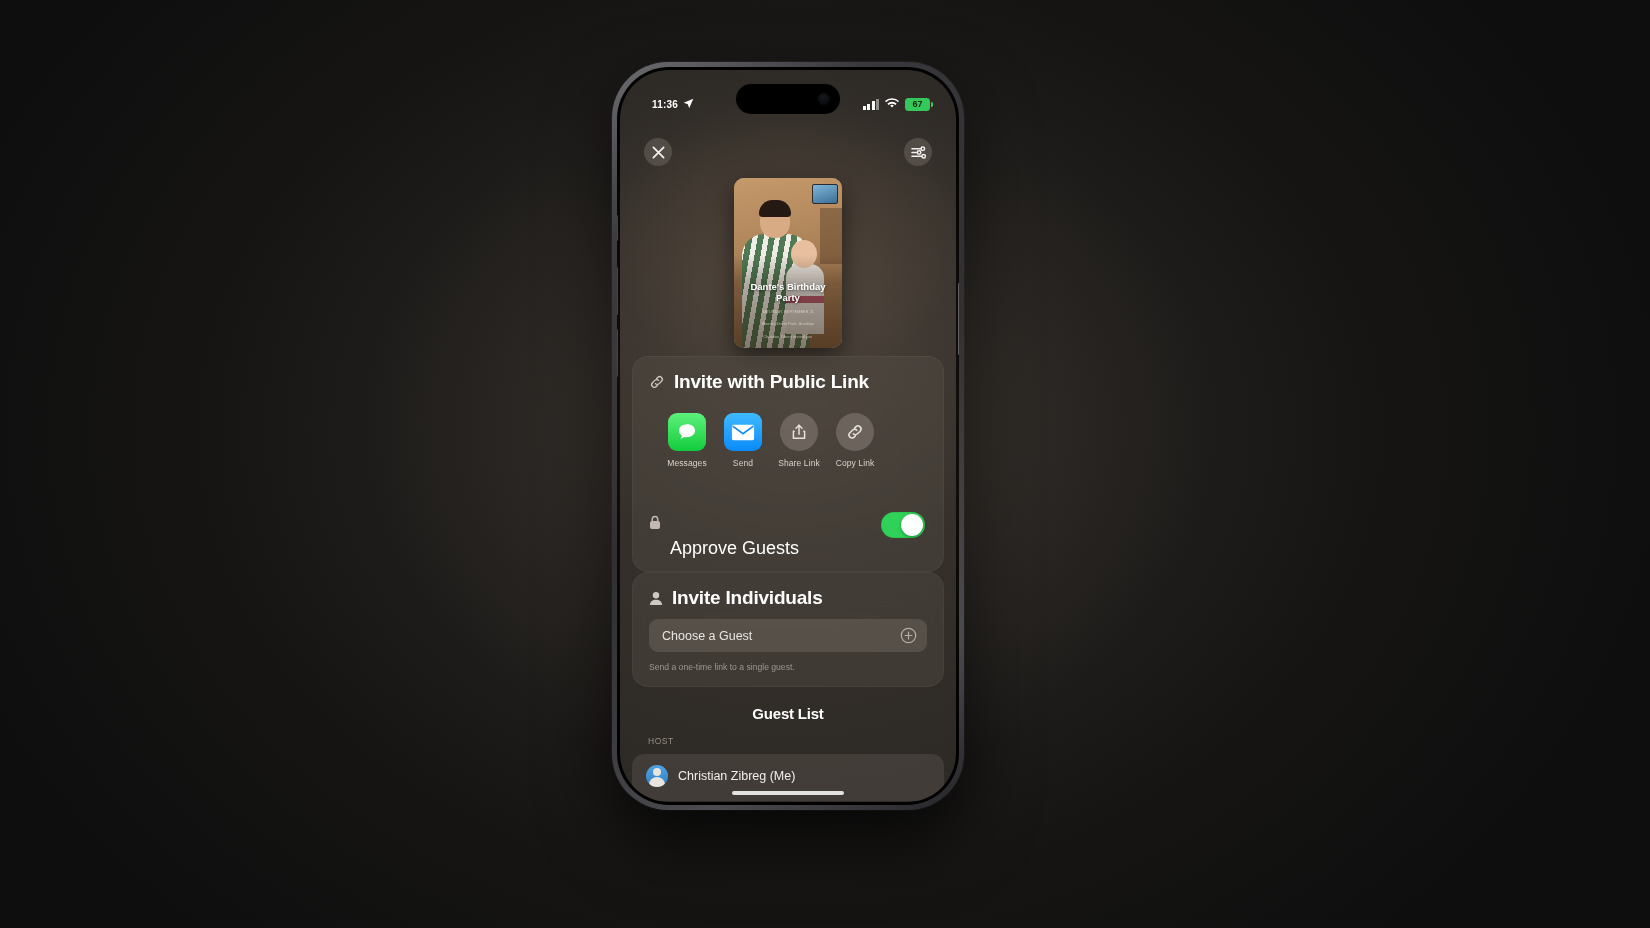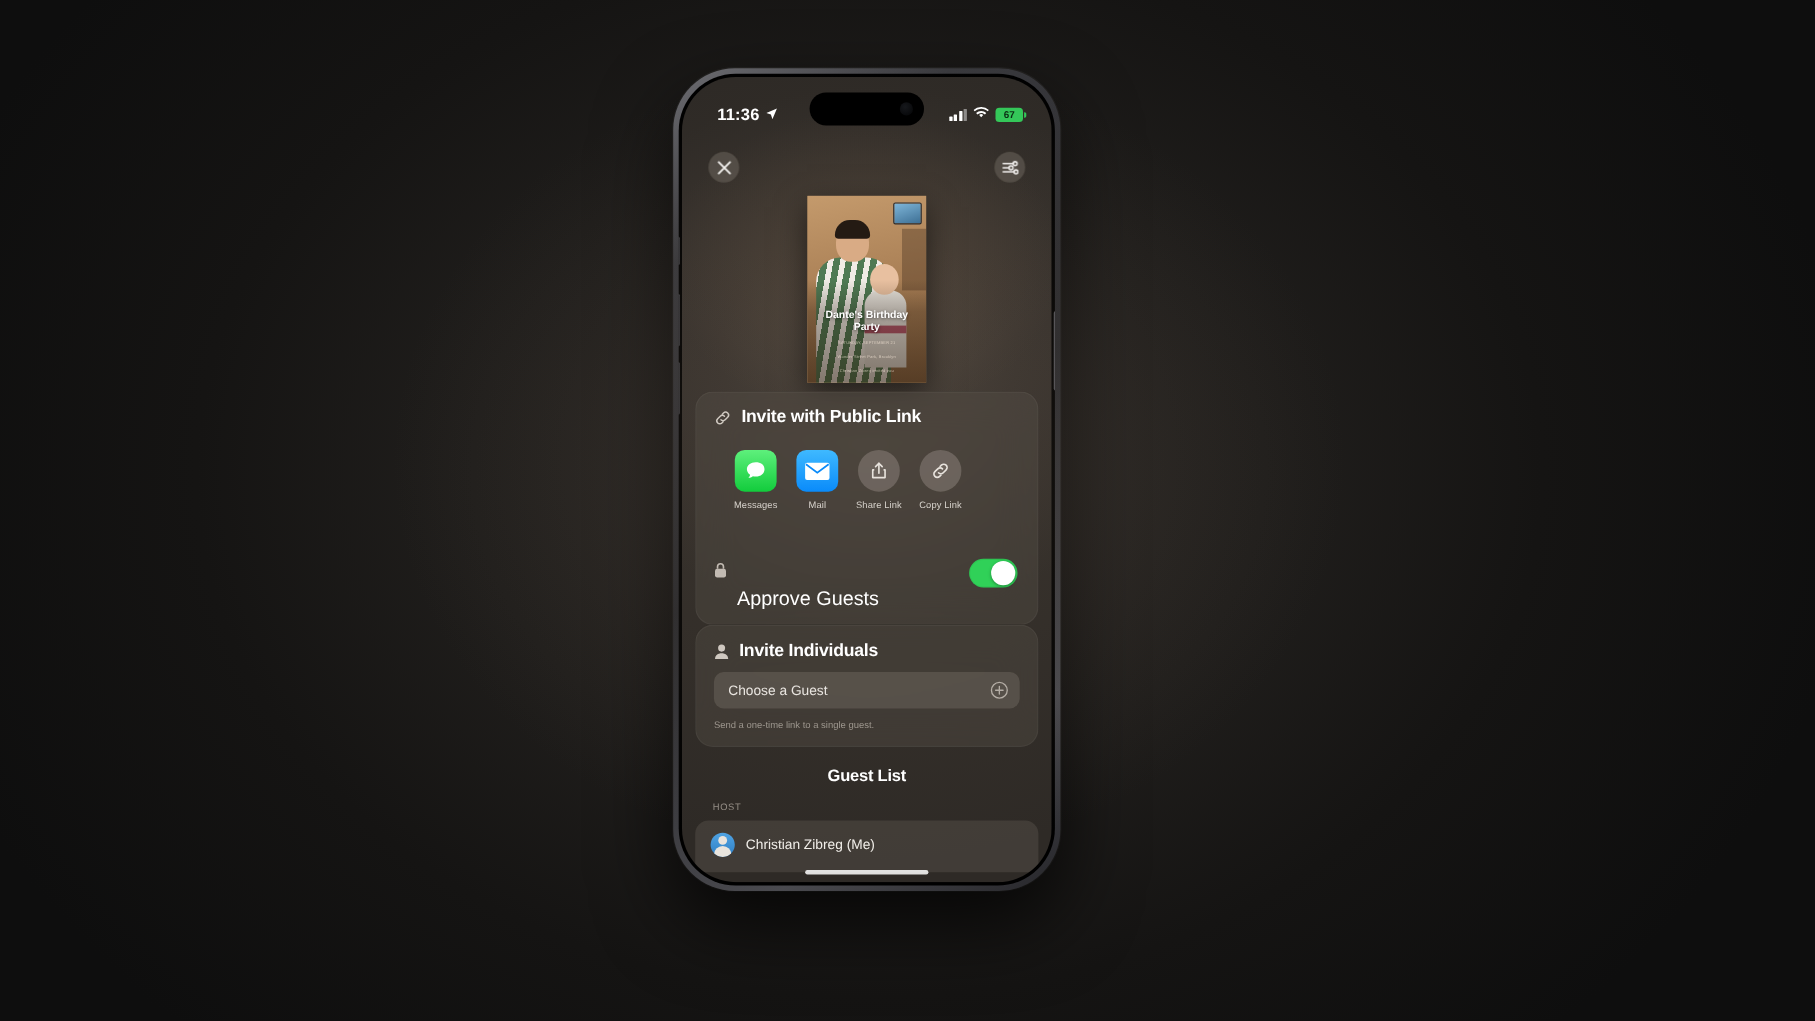--- a/index.html
+++ b/index.html
@@ -53,21 +53,21 @@
   .btn-volup{ left:-2px; top:200px; width:3px; height:48px; }
   .btn-voldn{ left:-2px; top:262px; width:3px; height:48px; }
   .btn-power{ right:-2px; top:216px; width:3px; height:72px; }
 
   
   .statusbar{
     position:absolute; top:0; left:0; right:0; height:52px;
     display:flex; align-items:center; justify-content:space-between;
     padding:16px 26px 0 32px; z-index:40;
   }
-  .sb-time{ color:#fff; font-size:15px; font-weight:bold; letter-spacing:.2px;
+  .sb-time{ color:#fff; font-size:10px; font-weight:bold; letter-spacing:.2px;
             display:flex; align-items:center; gap:5px; }
   .sb-right{ display:flex; align-items:center; gap:6px; }
   .sb-cellular{ display:flex; align-items:flex-end; gap:1.5px; height:11px; }
   .sb-cellular i{ width:3px; background:#fff; border-radius:.5px; display:block; }
   .sb-cellular i:nth-child(1){ height:4px; }
   .sb-cellular i:nth-child(2){ height:6px; }
   .sb-cellular i:nth-child(3){ height:8.5px; }
   .sb-cellular i:nth-child(4){ height:11px; opacity:.45; }
   .sb-battery{
     min-width:25px; height:13px; border-radius:3.5px; background:#34c759;
@@ -104,21 +104,21 @@
     color:#f2f0ee; backdrop-filter:blur(6px);
   }
 
   
   .card-wrap{
     position:absolute; top:108px; left:0; right:0;
     display:flex; justify-content:center; z-index:20;
   }
   .invite-card{
     position:relative; width:108px; height:170px;
-    border-radius:0; overflow:hidden;
+    border-radius:10px; overflow:hidden;
     box-shadow:0 10px 26px rgba(0,0,0,.55);
     background:linear-gradient(180deg,#b08a5e 0%,#96714b 55%,#8a6a46 100%);
   }
   .card-photo{ position:absolute; inset:0; }
   .ph-wall{ position:absolute; inset:0; background:linear-gradient(170deg,#c49a6c 0%,#a97f55 48%,#8f6a47 100%); }
   .ph-tv{
     position:absolute; right:4px; top:6px; width:26px; height:20px;
     background:linear-gradient(160deg,#7fb6d9,#3d6f94); border-radius:2px;
     border:1.5px solid #2a2b2e;
   }
@@ -171,21 +171,21 @@
     border:1px solid rgba(255,255,255,.045);
     border-radius:16px;
     backdrop-filter:blur(18px);
     padding:14px 0 12px;
   }
   .sec-head{
     display:flex; align-items:center; gap:9px;
     padding:0 16px; margin-bottom:4px;
   }
   .sec-head .ic{ color:#cfc8c0; display:flex; align-items:center; }
-  .sec-title{ color:#fff; font-size:16px; font-weight:bold; letter-spacing:-.2px; }
+  .sec-title{ color:#fff; font-size:19px; font-weight:bold; letter-spacing:-.2px; }
 
   .share-row{
     display:flex; justify-content:flex-start;
     padding:16px 26px 0;
   }
   .share-item{ width:56px; text-align:center; }
   .share-ic{
     width:38px; height:38px; margin:0 auto 7px;
     border-radius:9px; display:flex; align-items:center; justify-content:center;
   }
@@ -367,21 +367,21 @@
                 </div>
                 <div class="share-lbl">Messages</div>
               </div>
               <div class="share-item">
                 <div class="share-ic ic-mail">
                   <svg width="24" height="19" viewBox="0 0 26 20">
                     <rect x="1" y="1.5" width="24" height="17" rx="2" fill="#fff"></rect>
                     <path d="M1.8 3 13 11.3 24.2 3" fill="none" stroke="#0a8bfa" stroke-width="1.7"></path>
                   </svg>
                 </div>
-                <div class="share-lbl">Mail</div>
+                <div class="share-lbl">Send</div>
               </div>
               <div class="share-item">
                 <div class="share-ic ic-plain">
                   <svg width="18" height="18" viewBox="0 0 18 18">
                     <path d="M9 2.2v9" fill="none" stroke="#e7e2dc" stroke-width="1.5" stroke-linecap="round"></path>
                     <path d="M6 5.2 9 2.2l3 3" fill="none" stroke="#e7e2dc" stroke-width="1.5" stroke-linecap="round" stroke-linejoin="round"></path>
                     <path d="M4.2 8.2H3.4v7h11.2v-7h-.8" fill="none" stroke="#e7e2dc" stroke-width="1.5" stroke-linecap="round" stroke-linejoin="round"></path>
                   </svg>
                 </div>
                 <div class="share-lbl">Share Link</div>

